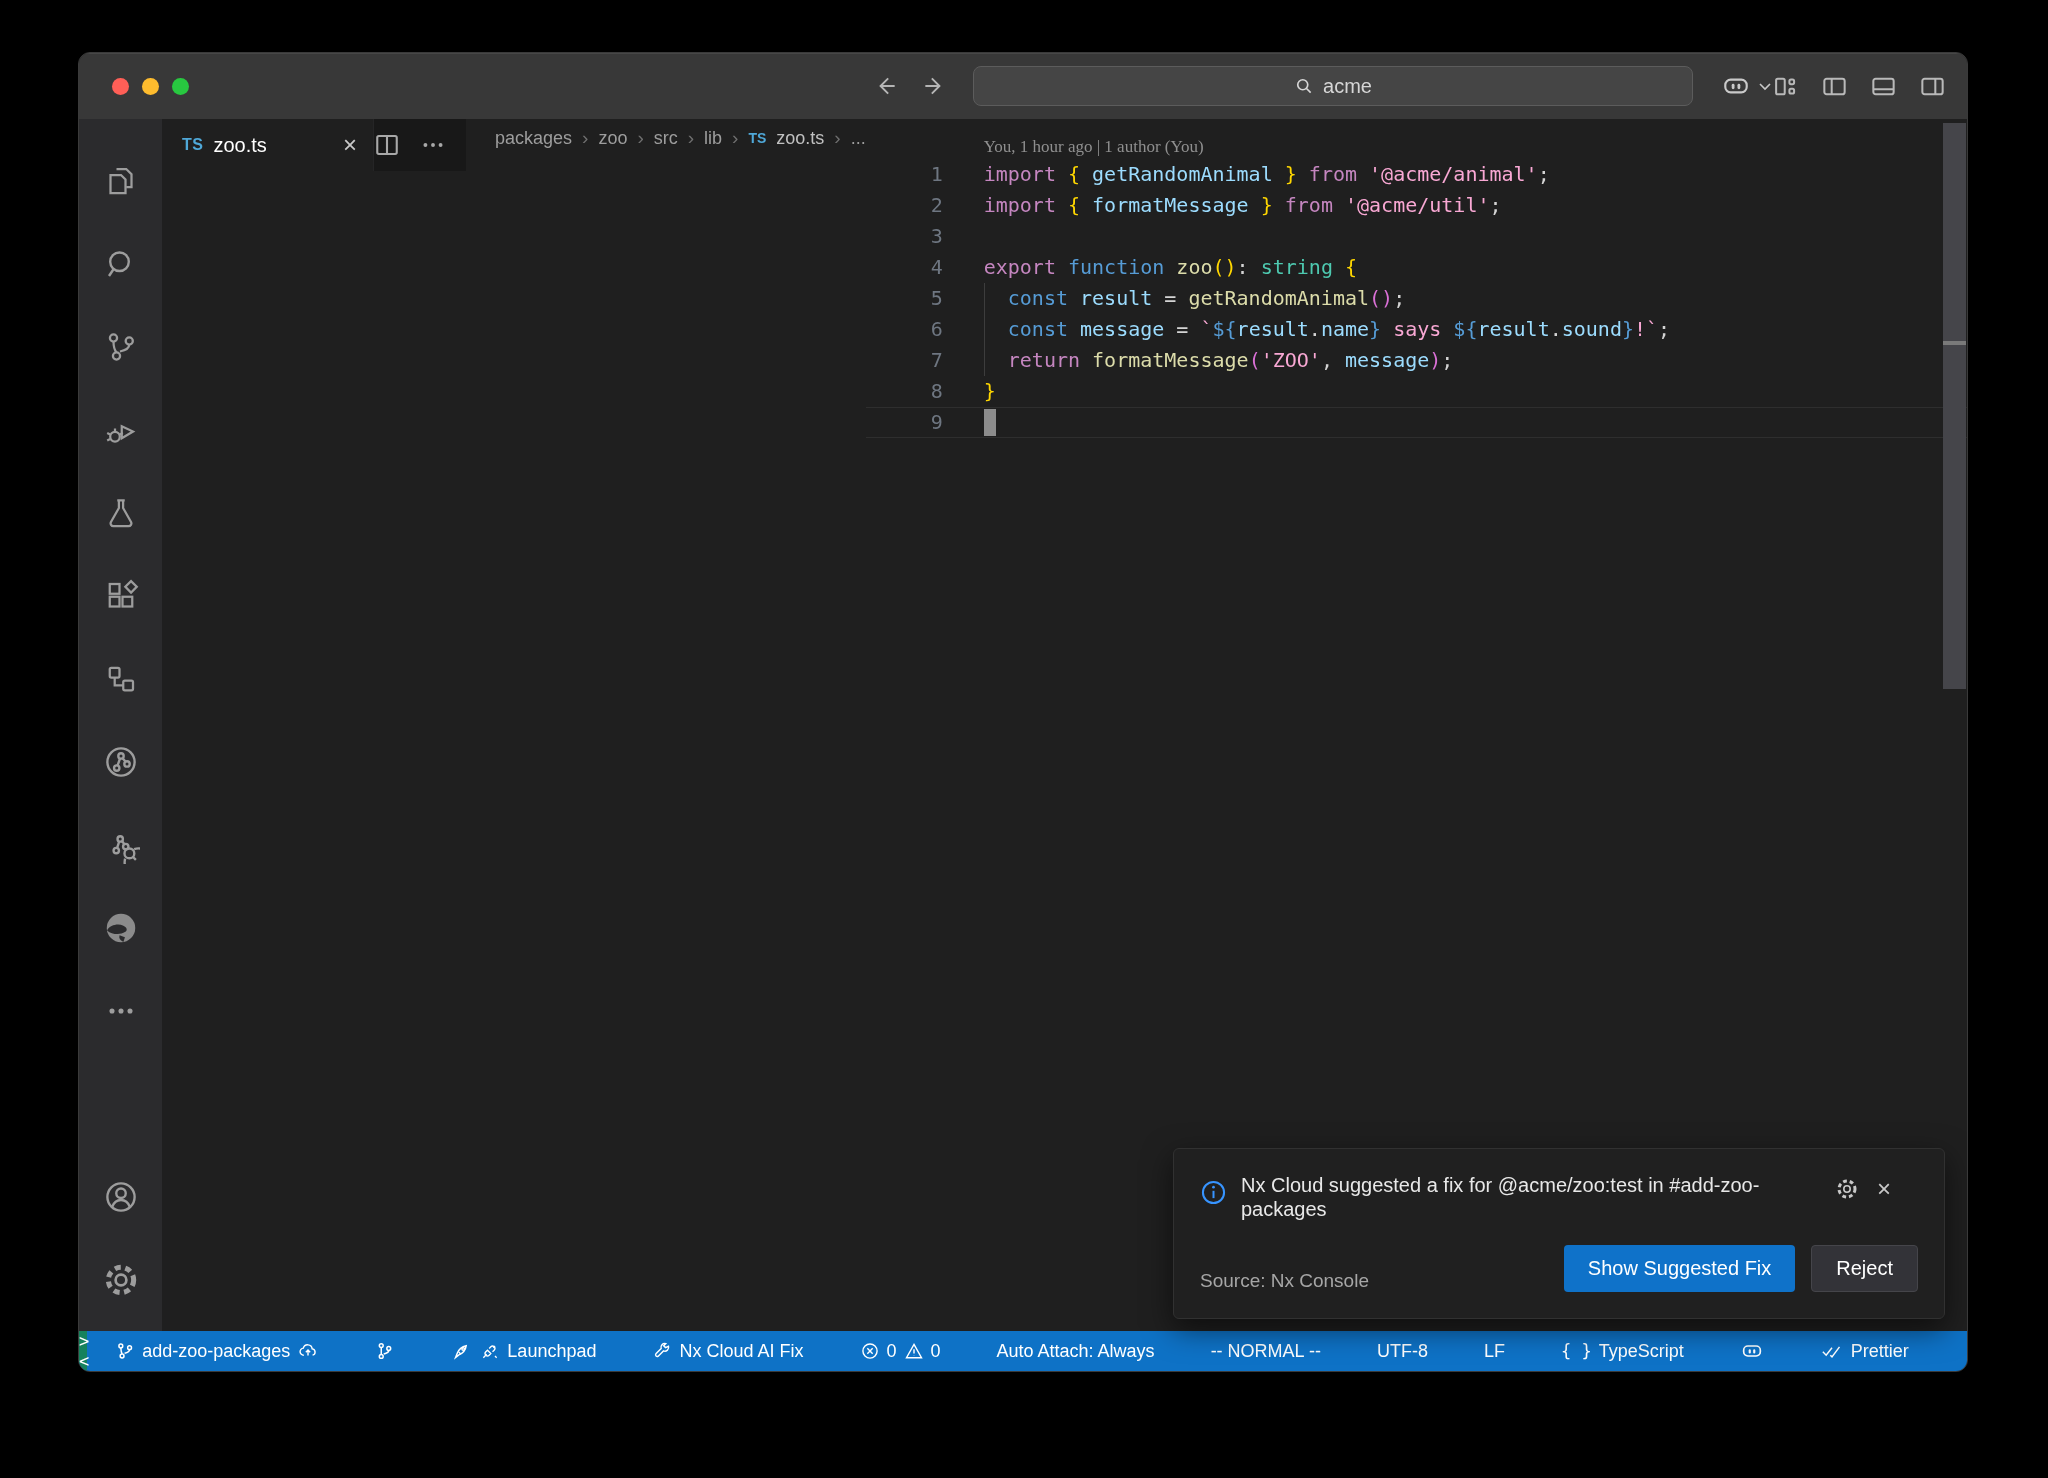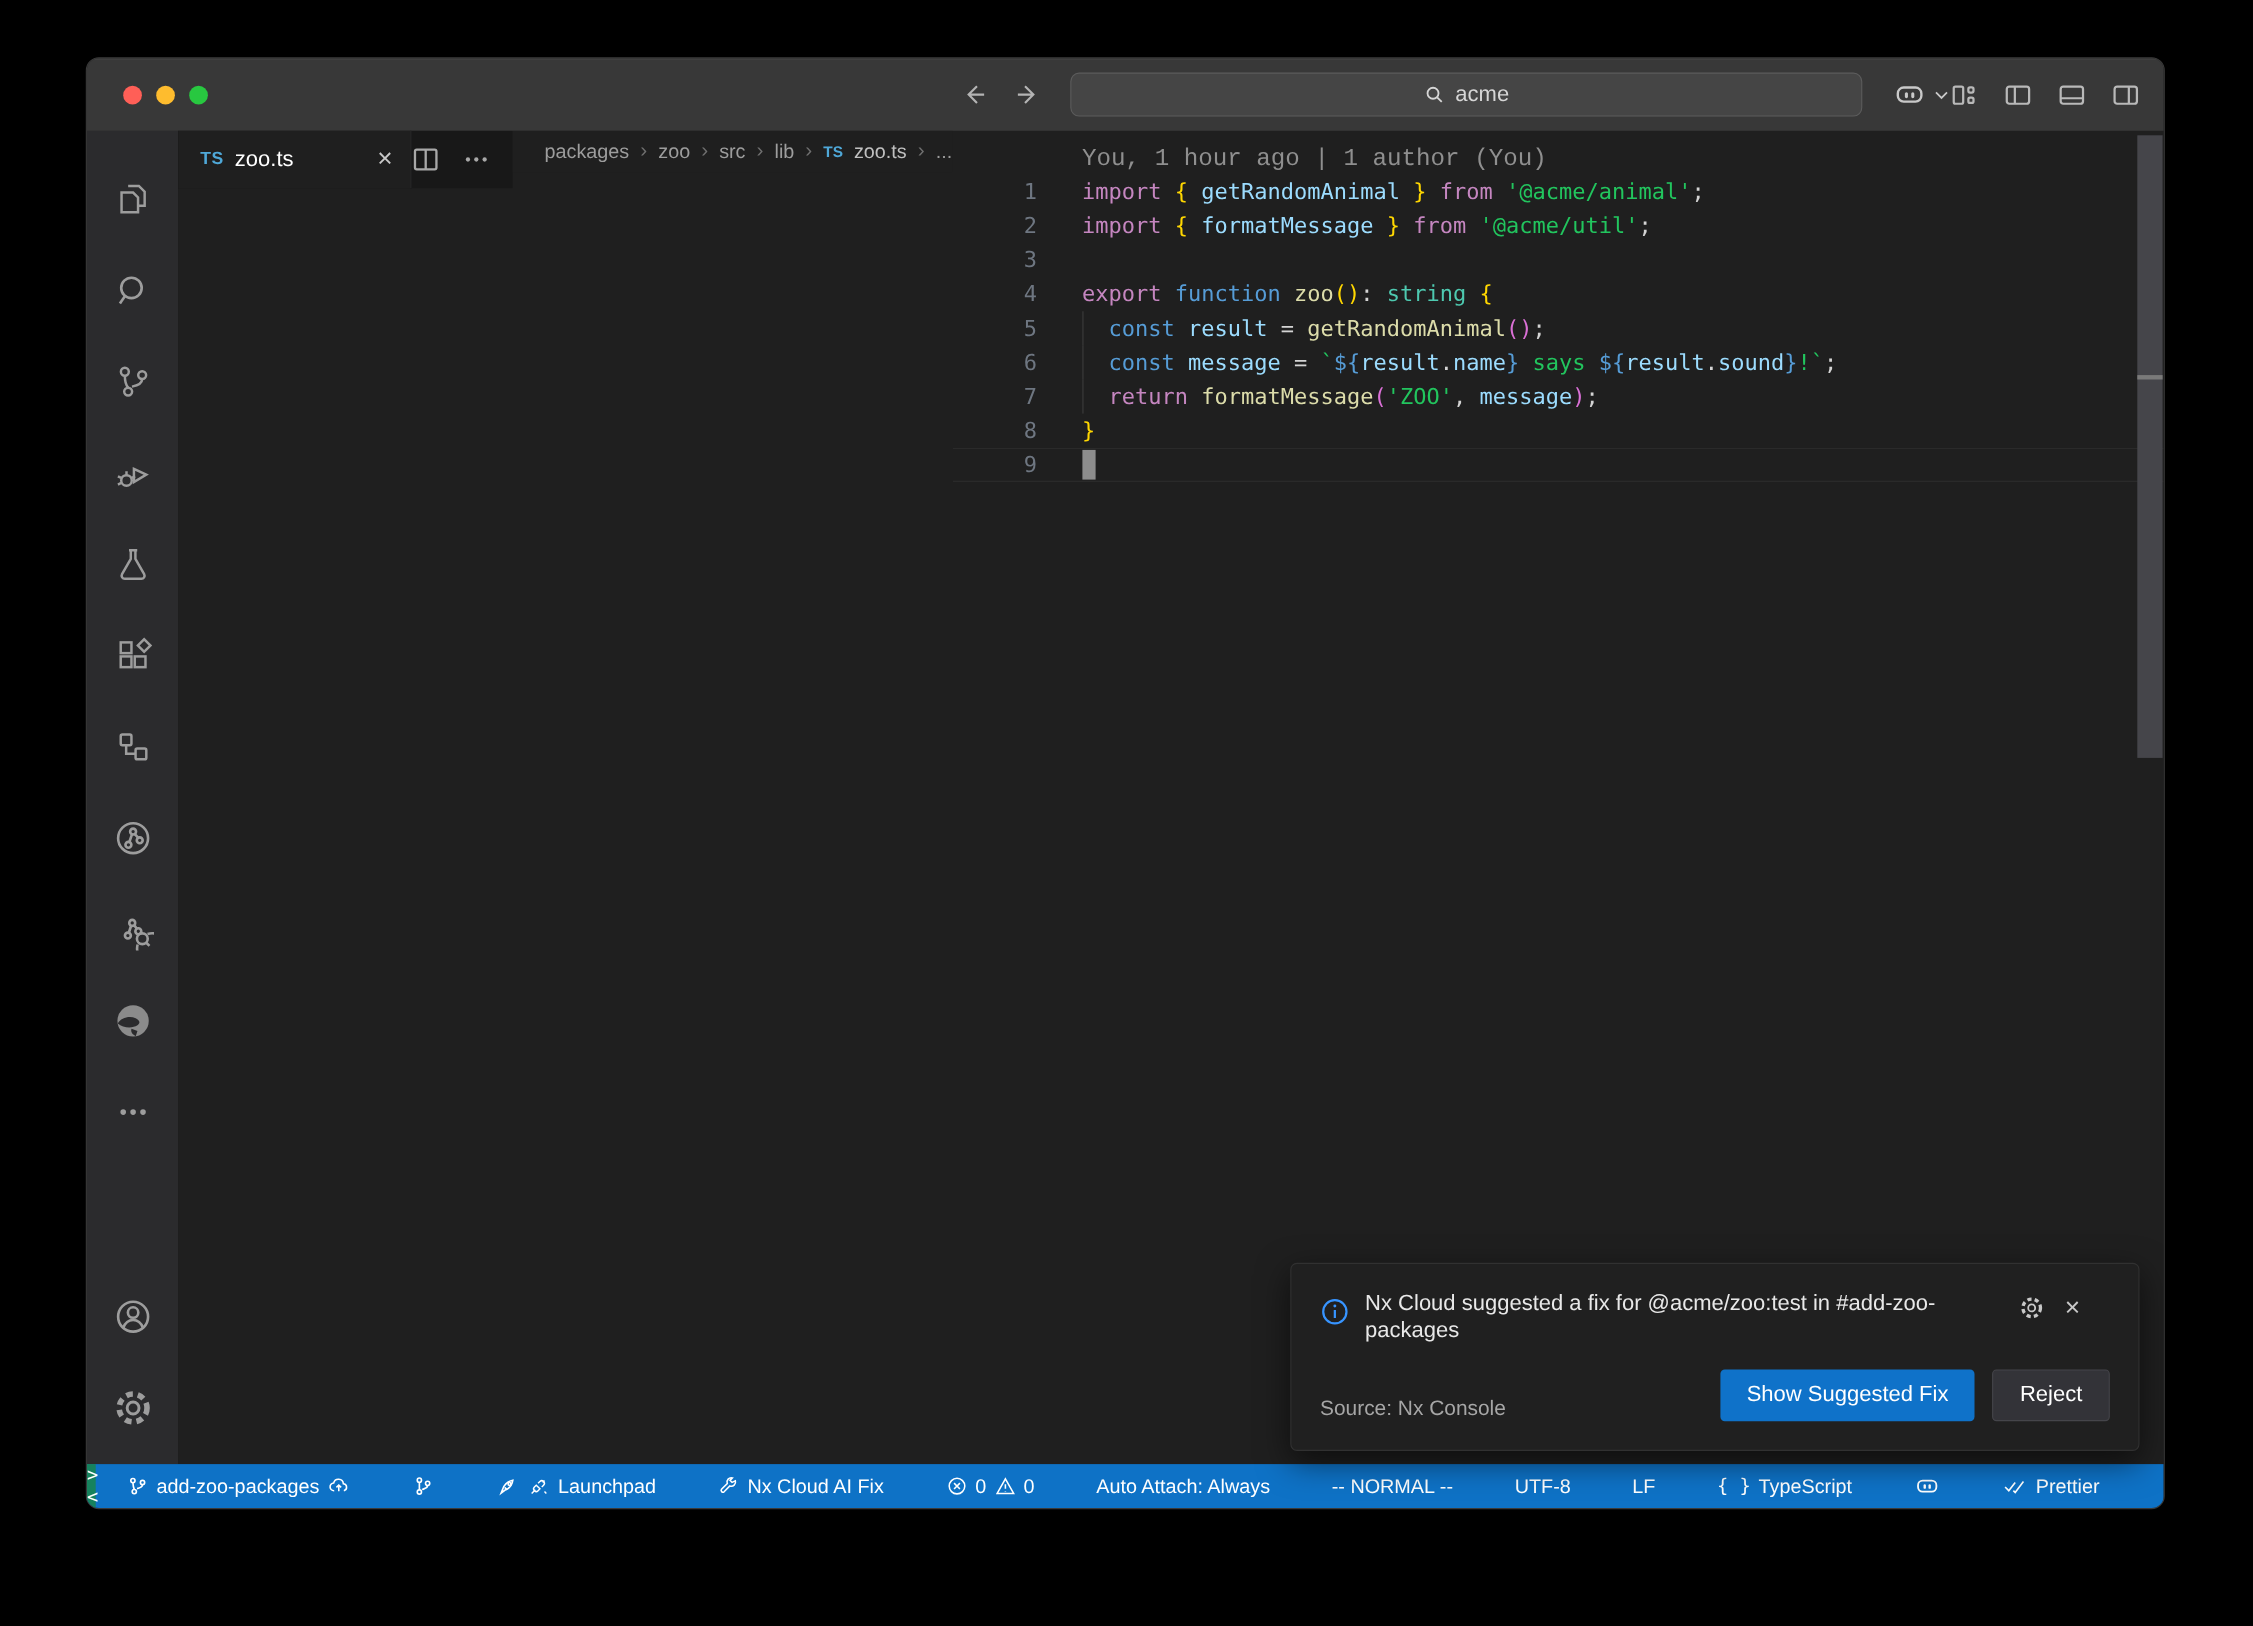--- a/index.html
+++ b/index.html
@@ -51,29 +51,29 @@
   
   .breadcrumbs{height:38px;flex:0 0 38px;display:flex;align-items:center;padding-left:29px;gap:10px;
     font-size:18px;color:#9d9d9d;background:#1f1f1f}
   .bc-sep{color:#6f6f6f;font-size:19px}
   .bc-ts{color:var(--ts);font-weight:bold;font-size:14px}
   .bc-file{color:#c0c0c0}
 
   
   .editor-area{position:relative;flex:1;overflow:hidden;font-family:"DejaVu Sans Mono",monospace}
   .codelens{height:40px;display:flex;align-items:flex-end;padding:0 0 2px 118px;
-    font-family:Liberation Mono, monospace;font-size:22px;color:#8f8f8f}
+    font-family:Liberation Serif, serif;font-size:17px;color:#8f8f8f}
   .code-row{display:flex;height:31px;line-height:31px;font-size:20px}
   .code-row.active{box-shadow:inset 0 1px 0 rgba(255,255,255,.07), inset 0 -1px 0 rgba(255,255,255,.07)}
   .gutter{flex:0 0 77px;text-align:right;color:#6e7681}
   .code-text{position:relative;flex:1;padding-left:41px;white-space:pre}
   .indent-guide{position:absolute;left:41px;top:0;bottom:0;border-left:1px solid #3d3d3d}
   .block-cursor{position:absolute;left:41px;top:2px;bottom:2px;width:12px;background:#8c8c8c}
   .tk-p{color:#C586C0}.tk-b{color:#569CD6}.tk-v{color:#9CDCFE}.tk-f{color:#DCDCAA}
-  .tk-s{color:#22c55e}.tk-t{color:#4EC9B0}.tk-g{color:#FFD700}.tk-m{color:#DA70D6}.tk-w{color:#D4D4D4}
+  .tk-s{color:#f9a8d4}.tk-t{color:#4EC9B0}.tk-g{color:#FFD700}.tk-m{color:#DA70D6}.tk-w{color:#D4D4D4}
 
   .scrollbar-slider{position:absolute;top:4px;right:1px;width:23px;height:566px;background:#45454a}
   .scroll-marker{position:absolute;top:218px;left:0;right:0;height:4px;background:#7a7a7a}
 
   
   .statusbar{height:40px;flex:0 0 40px;background:var(--status-blue);display:flex;align-items:stretch;
     color:#fff;font-size:18px}
   .sb-remote{width:48px;background:var(--remote-green);display:flex;align-items:center;justify-content:center;
     font-family:"DejaVu Sans Mono",monospace;font-size:17px;letter-spacing:-2px}
   .sb-item{display:flex;align-items:center;gap:7px;padding:0 28px;white-space:nowrap}

